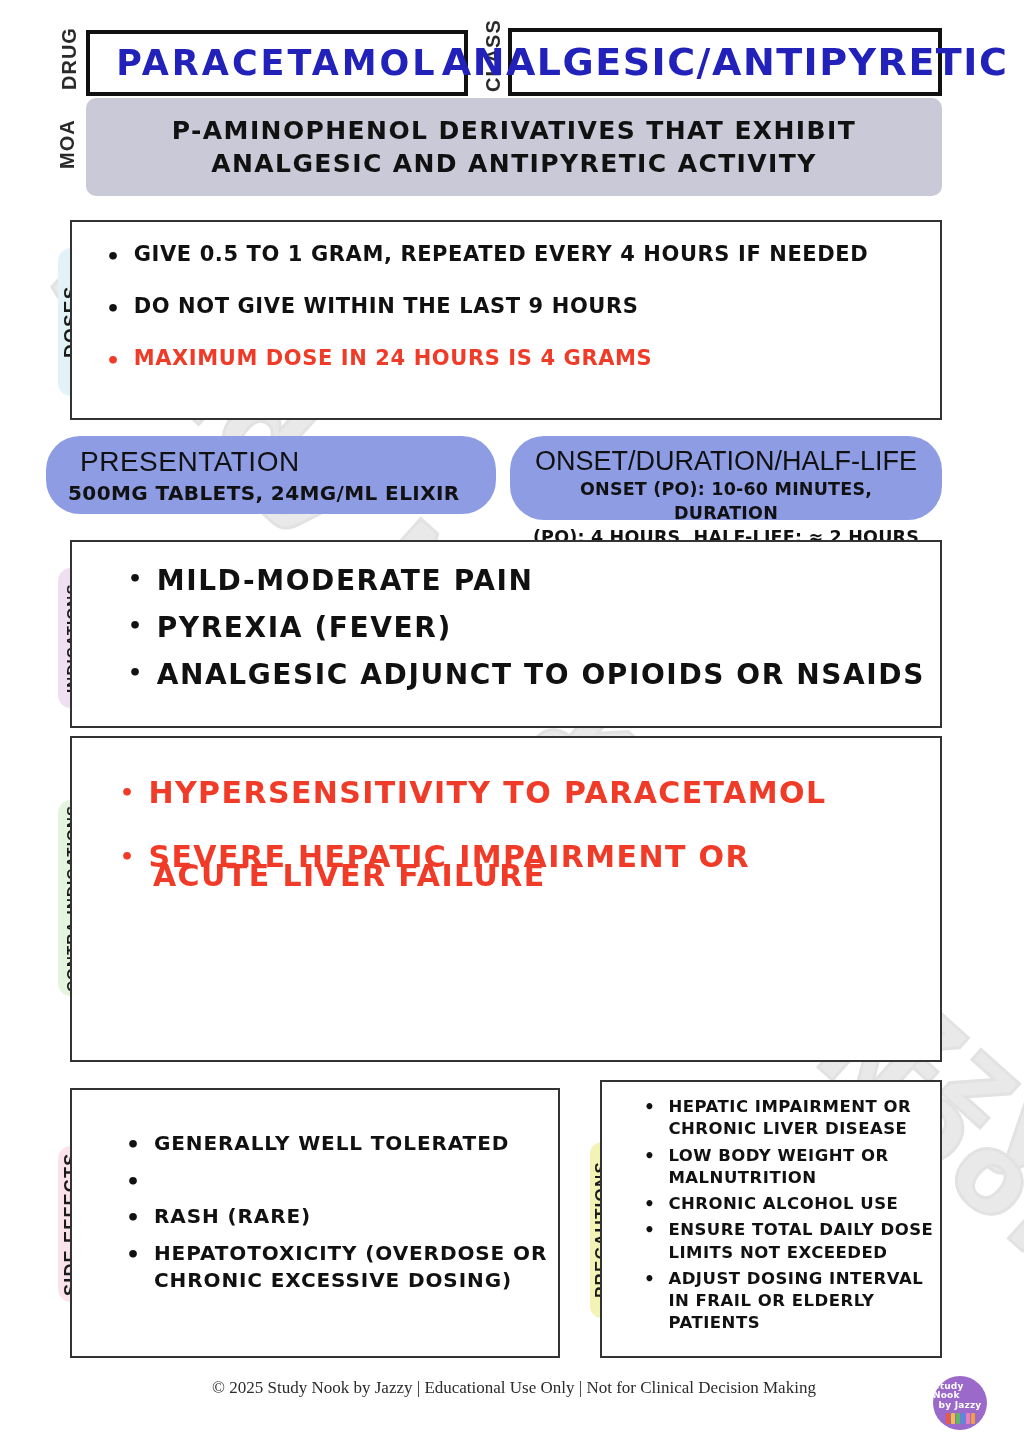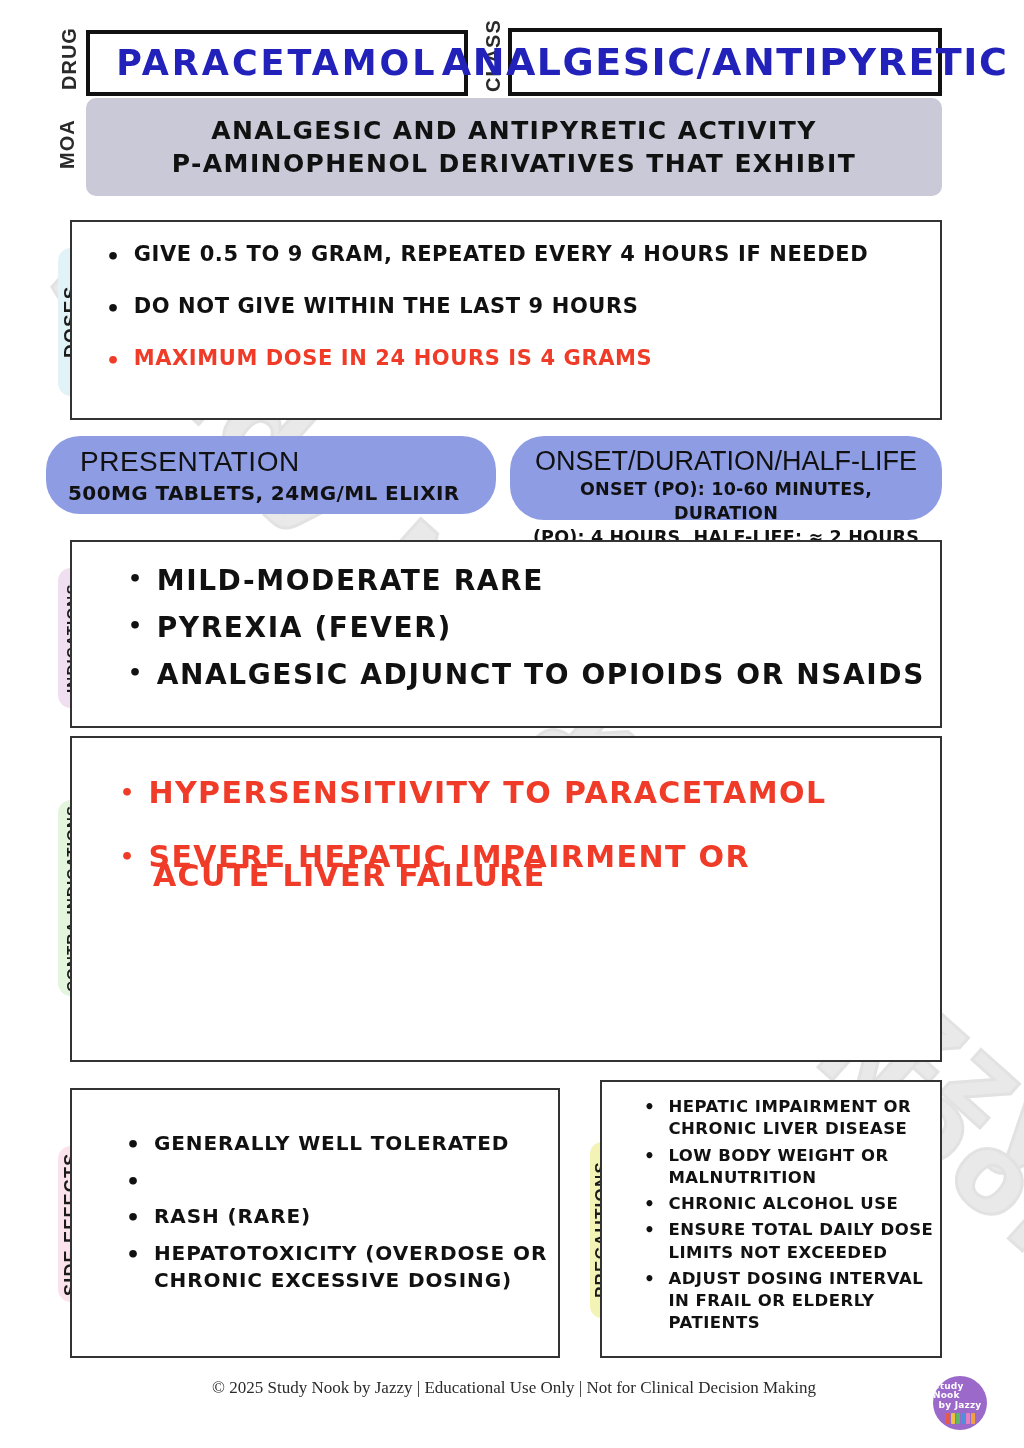--- a/index.html
+++ b/index.html
@@ -285,30 +285,30 @@
         <span class="hdr-text drug-text">PARACETAMOL</span>
       </div>
       <div class="hdr-label lbl-class">CLASS</div>
       <div class="hdr-box box-class">
         <span class="hdr-text class-text">ANALGESIC/ANTIPYRETIC</span>
       </div>
     </div>
 
     <div class="moa-label">MOA</div>
     <div class="moa-band">
+      <div class="moa-line">P-AMINOPHENOL DERIVATIVES THAT EXHIBIT</div>
       <div class="moa-line">ANALGESIC AND ANTIPYRETIC ACTIVITY</div>
-      <div class="moa-line">P-AMINOPHENOL DERIVATIVES THAT EXHIBIT</div>
     </div>
 
     <div class="vtab tab-doses">DOSES</div>
     <div class="panel p-doses">
       <div class="dose-list">
         <div class="li dose-li">
           <span class="dot">•</span>
-          <span>GIVE 0.5 TO 9 GRAM, REPEATED EVERY 4 HOURS IF NEEDED</span>
+          <span>GIVE 0.5 TO 1 GRAM, REPEATED EVERY 4 HOURS IF NEEDED</span>
         </div>
         <div class="li dose-li">
           <span class="dot">•</span>
           <span>DO NOT GIVE WITHIN THE LAST 9 HOURS</span>
         </div>
         <div class="li dose-li red">
           <span class="dot">•</span>
           <span>MAXIMUM DOSE IN 24 HOURS IS 4 GRAMS</span>
         </div>
       </div>
@@ -323,21 +323,21 @@
       <div class="pill-title pr-title">ONSET/DURATION/HALF-LIFE</div>
       <div class="pill-sub pr-sub">ONSET (PO): 10-60 MINUTES, DURATION</div>
       <div class="pill-sub pr-sub">(PO): 4 HOURS, HALF-LIFE: ≈ 2 HOURS</div>
     </div>
 
     <div class="vtab tab-ind">INDICATIONS</div>
     <div class="panel p-ind">
       <div class="ind-list">
         <div class="li ind-li">
           <span class="dot">•</span>
-          <span>MILD-MODERATE RARE</span>
+          <span>MILD-MODERATE PAIN</span>
         </div>
         <div class="li ind-li">
           <span class="dot">•</span>
           <span>PYREXIA (FEVER)</span>
         </div>
         <div class="li ind-li">
           <span class="dot">•</span>
           <span>ANALGESIC ADJUNCT TO OPIOIDS OR NSAIDS</span>
         </div>
       </div>

